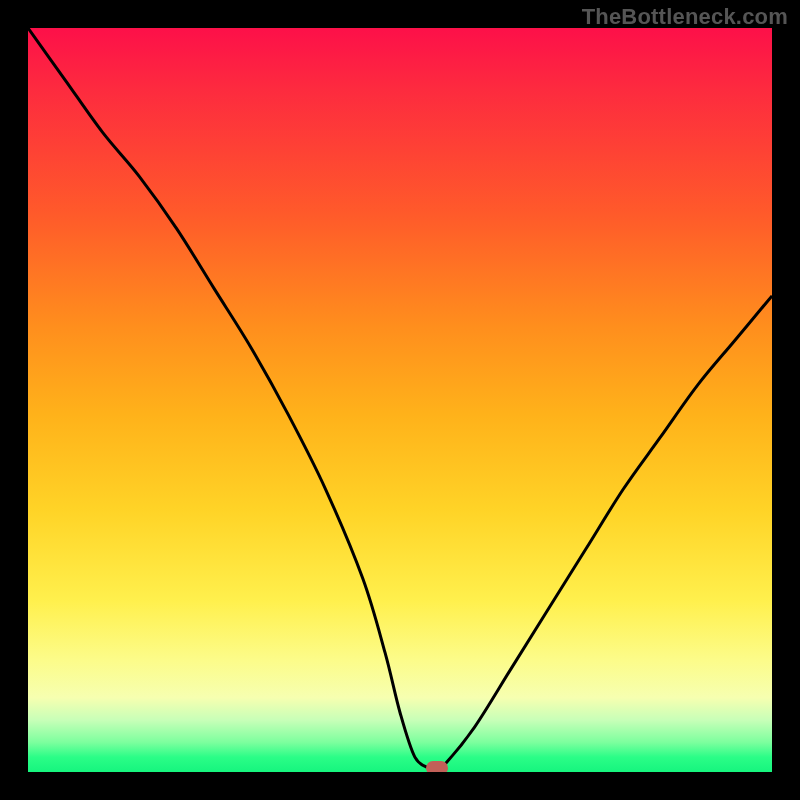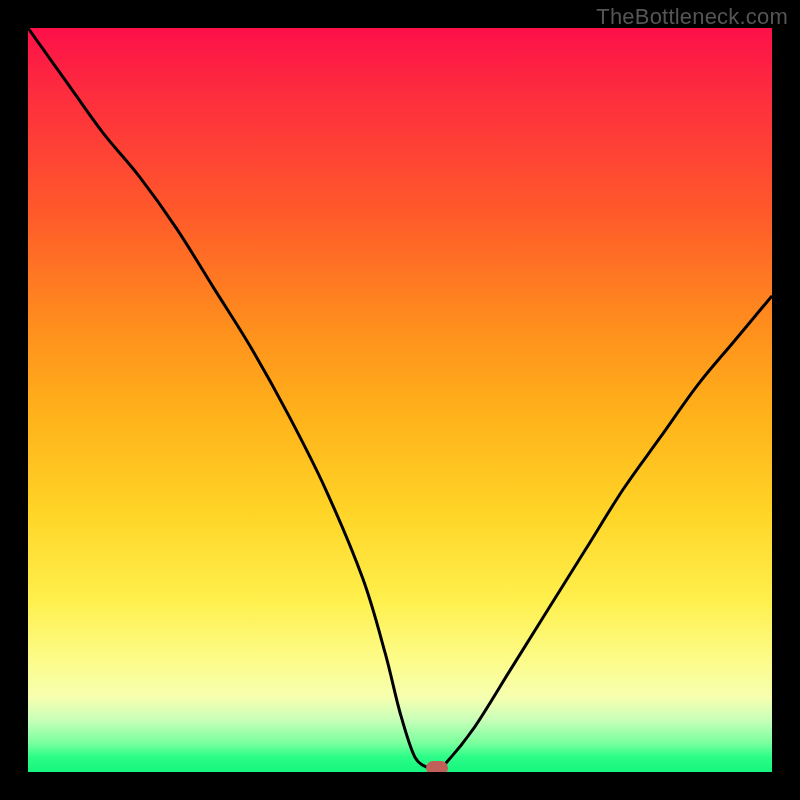--- a/index.html
+++ b/index.html
@@ -16,21 +16,21 @@
     width: 800px;
     height: 800px;
     background: #000;
   }
   .watermark {
     position: absolute;
     top: 4px;
     right: 12px;
     color: #555;
     font-size: 22px;
-    font-weight: 400;
+    font-weight: 700;
     letter-spacing: 0.2px;
     z-index: 5;
   }
   .plot-area {
     position: absolute;
     left: 28px;
     top: 28px;
     width: 744px;
     height: 744px;
     overflow: hidden;

